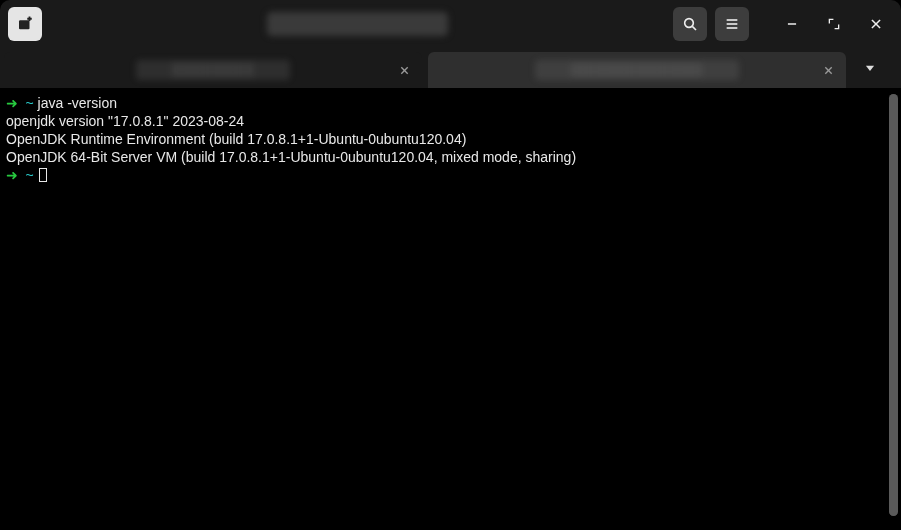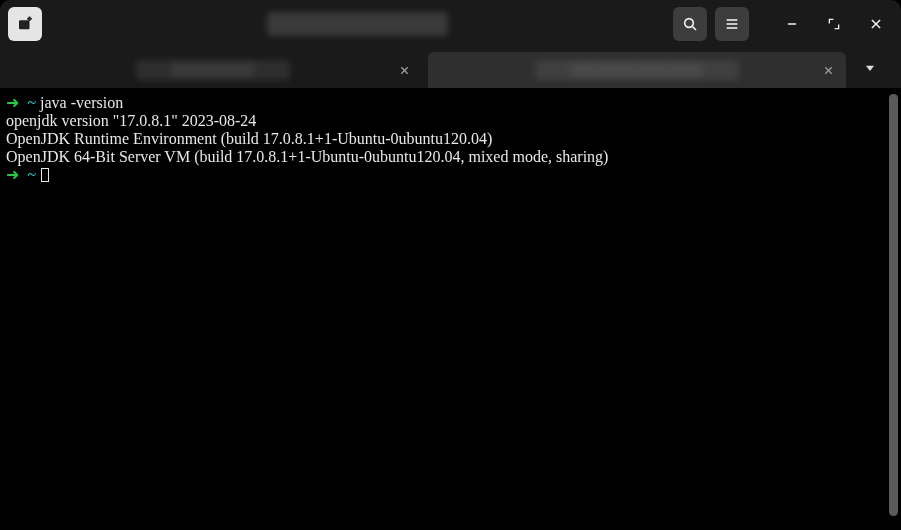--- a/index.html
+++ b/index.html
@@ -118,25 +118,25 @@
   }
   .scrollbar-thumb {
     position:absolute;
     left:0; right:0;
     top:0;
     height:100%;
     background:#5a5a5a;
     border-radius:5px;
   }
   .term {
-    font-size:16px;
+    font-size:14px;
     line-height:18px;
     white-space:pre;
     color:#e8e8e8;
-    font-family: Liberation Serif, serif;
+    font-family: Liberation Sans, sans-serif;
     letter-spacing:0;
   }
   .g { color:#27c93f; }       
   .c { color:#2bd3d3; }       
   .w { color:#e8e8e8; }
   .cursor-box {
     display:inline-block;
     width:8px; height:14px;
     border:1px solid #e8e8e8;
     vertical-align:-2px;

